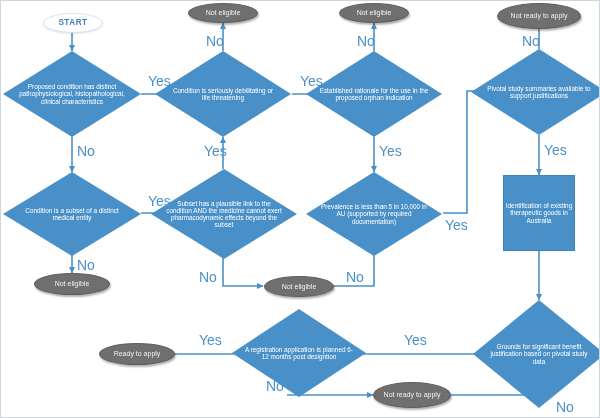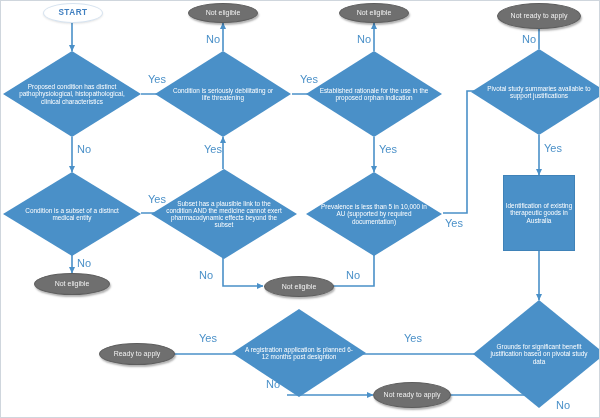--- a/index.html
+++ b/index.html
@@ -47,21 +47,21 @@
   }
   .ellipse.start{
     background:#ffffff;color:#3f7fc0;border:1px solid #d6e3f0;
     font-weight:bold;letter-spacing:.5px;
     box-shadow:0 1px 2px rgba(0,0,0,.10);
   }
 
   
   .elabel{
     position:absolute;color:#4a90c8;white-space:nowrap;
-    font-size:11px;
+    font-size:14px;
   }
   .fs8{font-size:7px;}
   .fs7{font-size:6.4px;}
   .fs10{font-size:8.2px;}
 </style>
 </head>
 <body>
 
 <div id="canvas">
 
@@ -108,21 +108,21 @@
       <path d="M480,353 L330,353"></path>
 
       <path d="M538,406 L538,394 L443,394"></path>
 
       <path d="M241,353 L158,353"></path>
 
       <path d="M286,394 L372,394"></path>
     </g>
   </svg>
 
-  <div class="node ellipse start fs10" style="left:42px;top:2px;width:60px;height:20px;">
+  <div class="node ellipse start fs10" style="left:42px;top:12px;width:60px;height:20px;">
     <span>START</span>
   </div>
 
   <div class="node diamond fs7" style="left:2px;top:50px;width:138px;height:86px;">
     <span>Proposed condition has distinct pathophysiological, histopathological, clinical characteristics</span>
   </div>
 
   <div class="node diamond fs7" style="left:154px;top:50px;width:136px;height:86px;">
     <span>Condition is seriously debilitating or life threatening</span>
   </div>

